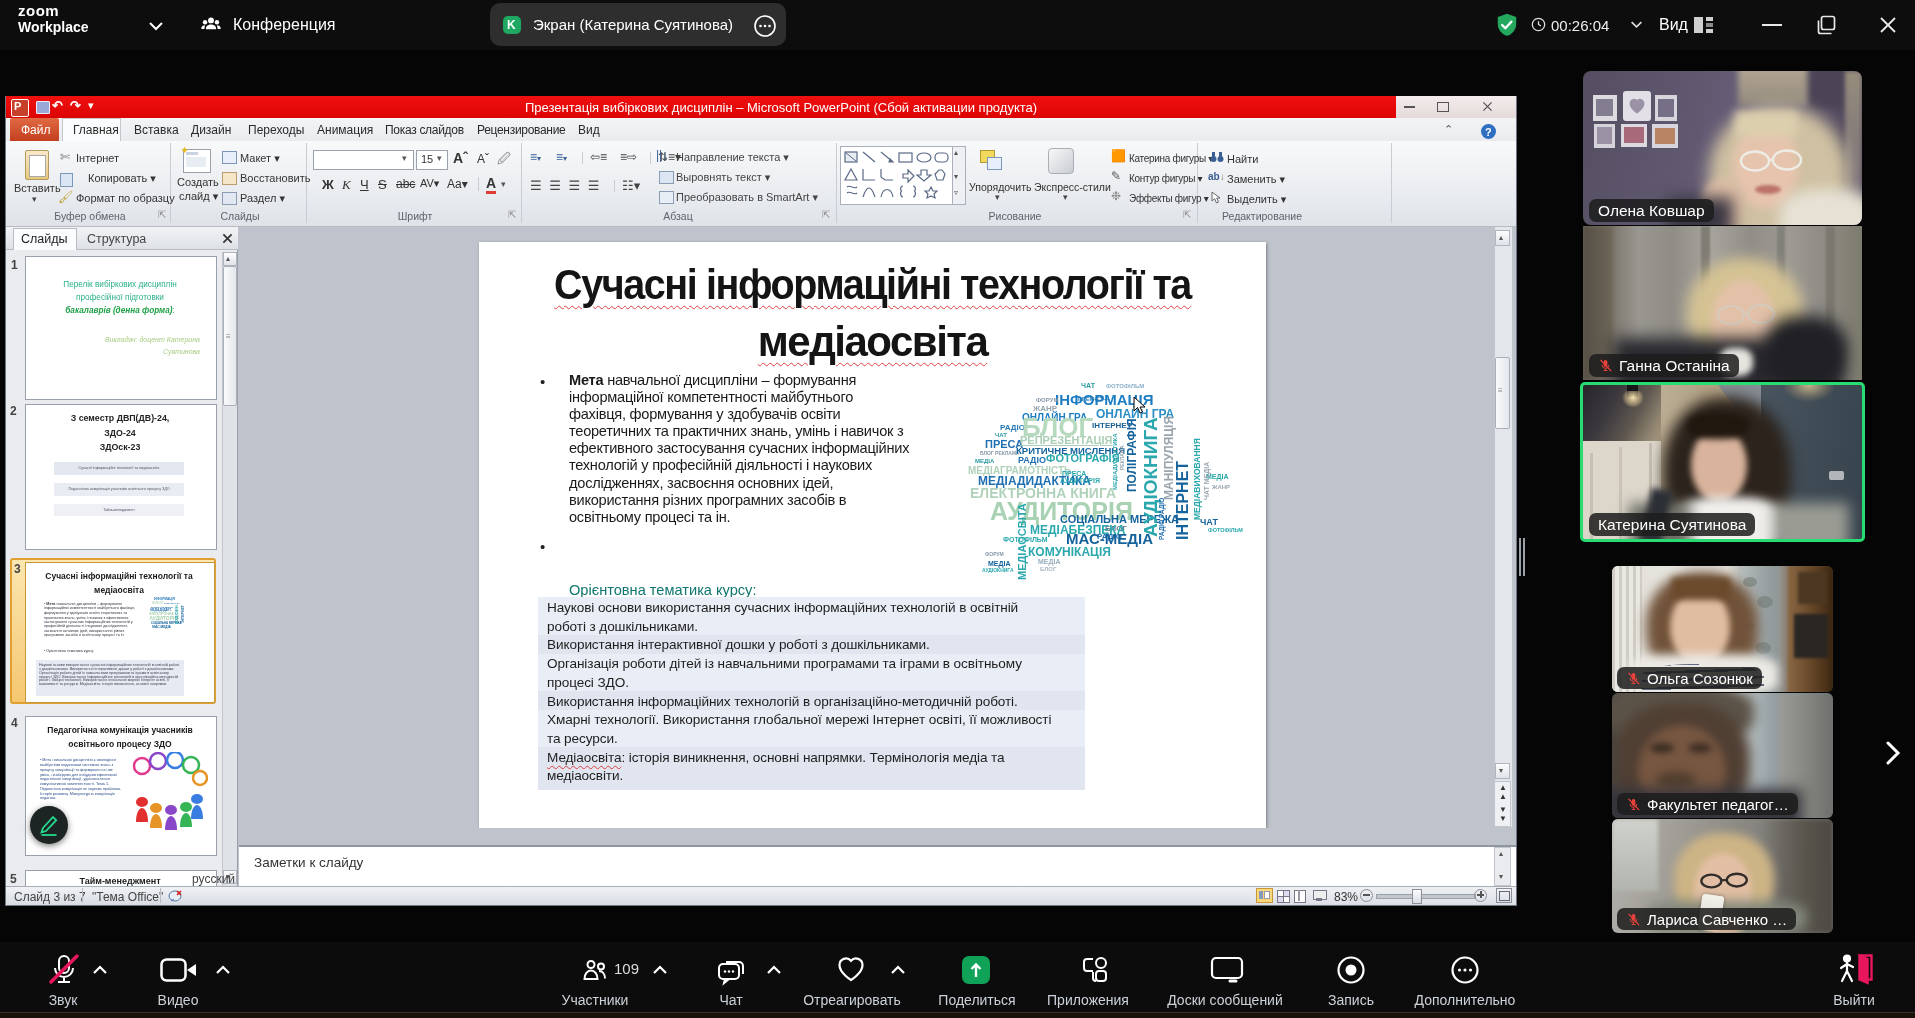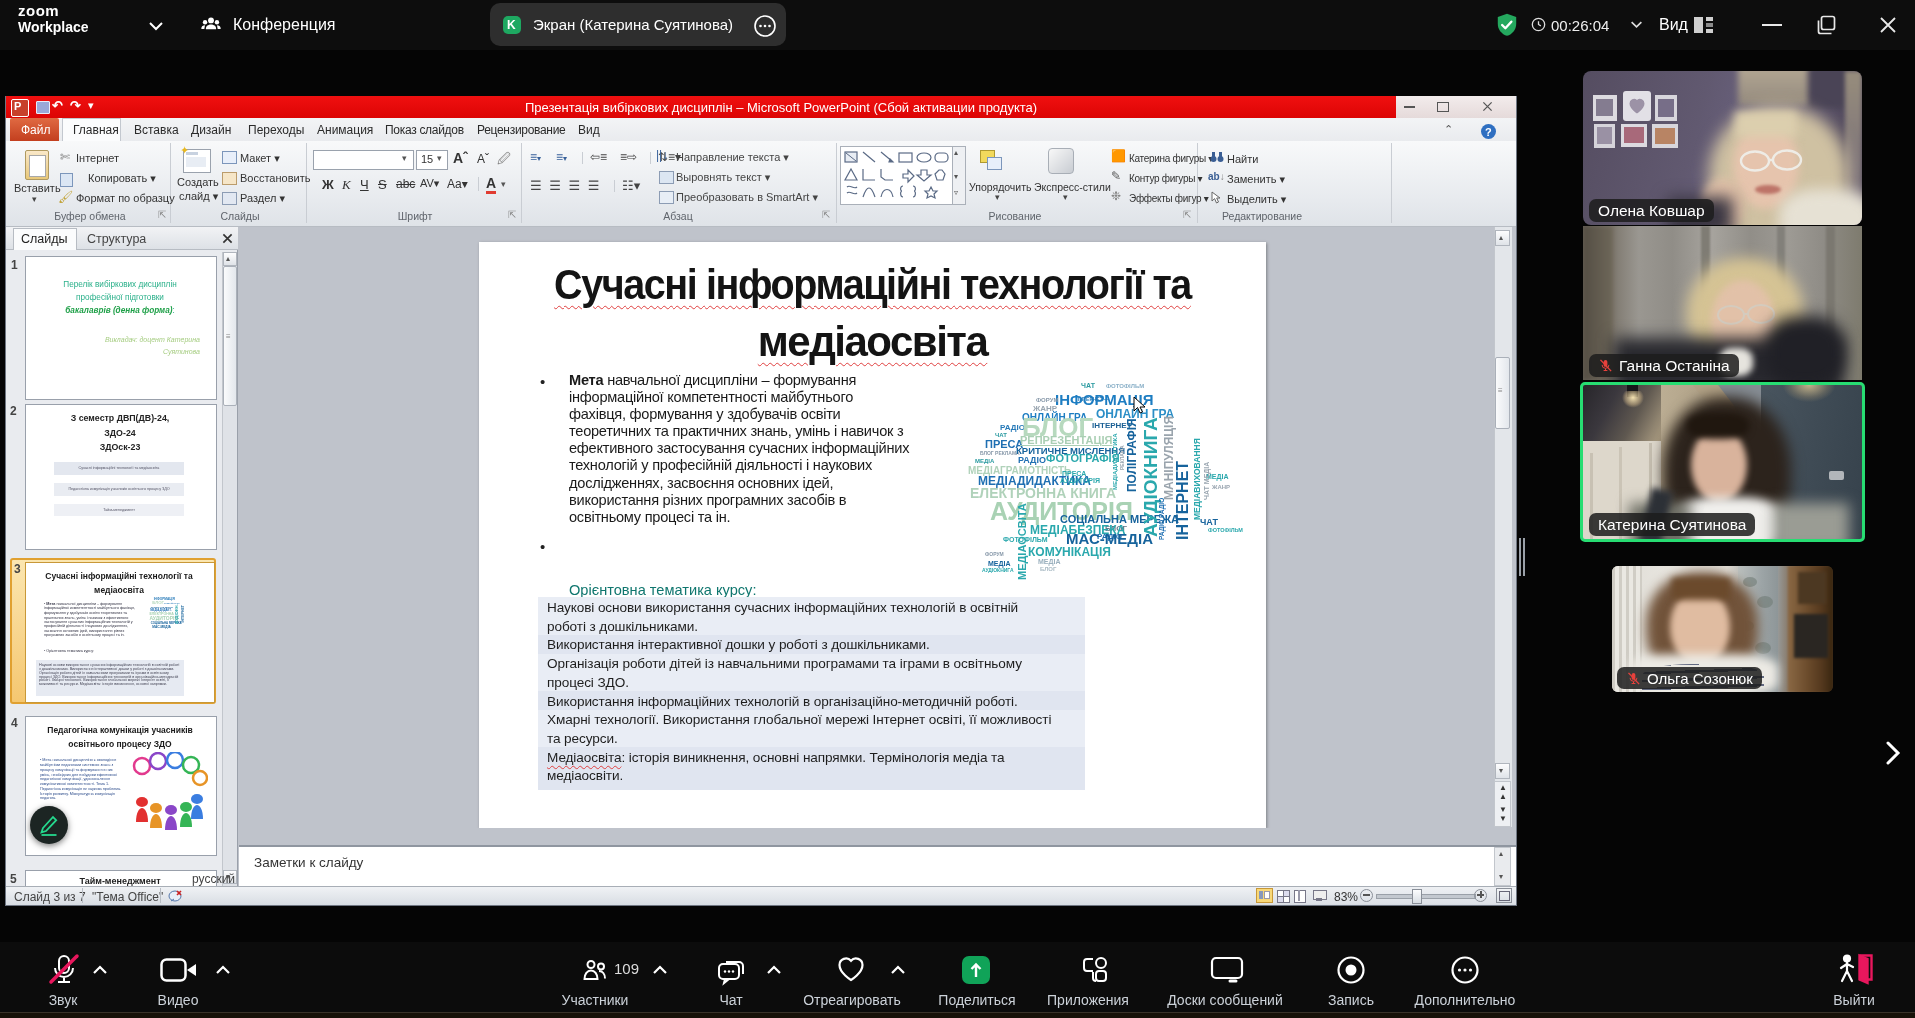--- a/index.html
+++ b/index.html
@@ -562,21 +562,58 @@
 <div class="a" style="left:60px;top:12px;width:58px;height:22px;background:#6b4a2c;filter:blur(3px);"></div>
 <div class="a" style="left:16px;top:88px;width:150px;height:42px;background:#eceae4;border-radius:30%;filter:blur(5px);"></div>
 <div class="a" style="left:30px;top:98px;width:122px;height:30px;background:repeating-linear-gradient(178deg,rgba(52,62,96,.75) 0 2.5px,rgba(255,255,255,0) 2.5px 8px);border-radius:40% 40% 0 0;filter:blur(.6px);"></div>
 <div class="lbl" style="left:5px;top:101px;height:22px;font-size:15px;"><svg class="mic" viewBox="0 0 24 24">
           <path d="M12 3a3 3 0 0 1 3 3v5a3 3 0 0 1-6 0V6a3 3 0 0 1 3-3z" fill="#e8413c"></path>
           <path d="M6.5 11a5.5 5.5 0 0 0 11 0M12 16.5V20M9 20h6" stroke="#e8413c" stroke-width="1.6" fill="none"></path>
           <path d="M4 3l17 18" stroke="#e8413c" stroke-width="2.2"></path>
         </svg>Ольга Созонюк</div>
 </div>
 
-
+<div class="a" style="left:1612px;top:693px;width:221px;height:125px;border-radius:6px;overflow:hidden;background:linear-gradient(90deg,#46443f 0%,#585650 10%,#8a9092 28%,#a5adaf 44%,#c2c9ca 58%,#98a2a6 72%,#88929a 84%,#6a747c 100%);">
+<div class="a" style="left:94px;top:0;width:42px;height:125px;background:linear-gradient(90deg,rgba(228,234,236,0),#dde6e8 50%,rgba(218,226,228,0));filter:blur(2px);"></div>
+<div class="a" style="left:166px;top:0;width:55px;height:125px;background:linear-gradient(90deg,#a09c92 0%,#8a8678 50%,#716d62 100%);opacity:.65;filter:blur(2px);"></div>
+<div class="a" style="left:-8px;top:-10px;width:150px;height:60px;background:#5c5348;border-radius:40%;filter:blur(6px);"></div>
+<div class="a" style="left:2px;top:10px;width:136px;height:120px;background:#503f33;border-radius:44%;filter:blur(6px);"></div>
+<div class="a" style="left:26px;top:32px;width:88px;height:92px;background:#775741;border-radius:50%;filter:blur(4px);"></div>
+<div class="a" style="left:38px;top:50px;width:24px;height:10px;background:#3a2c22;border-radius:50%;filter:blur(3px);"></div>
+<div class="a" style="left:76px;top:50px;width:24px;height:10px;background:#3e2e24;border-radius:50%;filter:blur(3px);"></div>
+<div class="a" style="left:44px;top:78px;width:40px;height:18px;background:#54402f;border-radius:50%;filter:blur(4px);"></div>
+<div class="a" style="left:-10px;top:96px;width:200px;height:40px;background:#36343c;filter:blur(7px);"></div>
+<div class="lbl" style="left:5px;top:100px;height:22px;font-size:15px;"><svg class="mic" viewBox="0 0 24 24">
+          <path d="M12 3a3 3 0 0 1 3 3v5a3 3 0 0 1-6 0V6a3 3 0 0 1 3-3z" fill="#e8413c"></path>
+          <path d="M6.5 11a5.5 5.5 0 0 0 11 0M12 16.5V20M9 20h6" stroke="#e8413c" stroke-width="1.6" fill="none"></path>
+          <path d="M4 3l17 18" stroke="#e8413c" stroke-width="2.2"></path>
+        </svg>Факультет педагог…</div>
+</div>
+
+<div class="a" style="left:1612px;top:819px;width:221px;height:114px;border-radius:6px;overflow:hidden;background:linear-gradient(100deg,#b2b0ab 0%,#a3a099 25%,#8e8c86 50%,#7c7a76 75%,#686664 100%);">
+<div class="a" style="left:0;top:0;width:46px;height:72px;background:linear-gradient(#d0d2cd,#b2b4af);filter:blur(2px);"></div>
+<div class="a" style="left:148px;top:0;width:73px;height:114px;background:linear-gradient(90deg,rgba(108,103,96,0),#5a564e 60%,#4c4942);filter:blur(2px);"></div>
+<div class="a" style="left:62px;top:14px;width:100px;height:96px;background:#cdb485;border-radius:46%;filter:blur(5px);"></div>
+<div class="a" style="left:82px;top:34px;width:58px;height:74px;background:#e2bfa4;border-radius:50%;filter:blur(3px);"></div>
+<svg class="a" style="left:84px;top:52px" width="58" height="20" viewBox="0 0 62 22">
+        <g fill="none" stroke="#332e2c" stroke-width="2.6">
+          <ellipse cx="16" cy="11" rx="11" ry="7"></ellipse>
+          <ellipse cx="44" cy="10" rx="11" ry="7"></ellipse>
+          <path d="M27 10h6"></path>
+        </g>
+      </svg>
+<div class="a" style="left:34px;top:82px;width:160px;height:34px;background:#82887c;border-radius:30%;filter:blur(6px);"></div>
+<div class="a" style="left:88px;top:76px;width:22px;height:36px;background:linear-gradient(#f4f2ec,#d6d2ca);border-radius:3px;transform:rotate(8deg);box-shadow:0 0 4px rgba(0,0,0,.35);"></div>
+<div class="a" style="left:92px;top:96px;width:40px;height:20px;background:#d8b89c;border-radius:50%;filter:blur(3px);"></div>
+<div class="lbl" style="left:5px;top:89px;height:22px;font-size:15px;"><svg class="mic" viewBox="0 0 24 24">
+          <path d="M12 3a3 3 0 0 1 3 3v5a3 3 0 0 1-6 0V6a3 3 0 0 1 3-3z" fill="#e8413c"></path>
+          <path d="M6.5 11a5.5 5.5 0 0 0 11 0M12 16.5V20M9 20h6" stroke="#e8413c" stroke-width="1.6" fill="none"></path>
+          <path d="M4 3l17 18" stroke="#e8413c" stroke-width="2.2"></path>
+        </svg>Лариса Савченко …</div>
+</div>
 
 <svg class="a" style="left:1884px;top:740px" width="18" height="26" viewBox="0 0 18 26">
       <path d="M4 3l10 10L4 23" stroke="#fff" stroke-width="3" fill="none" stroke-linecap="round"></path>
     </svg>
 
 <div class="a" style="left:1519px;top:538px;width:2px;height:38px;background:#9aa0a8;"></div>
 <div class="a" style="left:1523px;top:538px;width:2px;height:38px;background:#9aa0a8;"></div>
 
 <div class="a" style="left:0;top:942px;width:1915px;height:70px;background:#0c0c0c;"></div>
 <svg class="a" style="left:48px;top:952px" width="32" height="34" viewBox="0 0 32 34">

